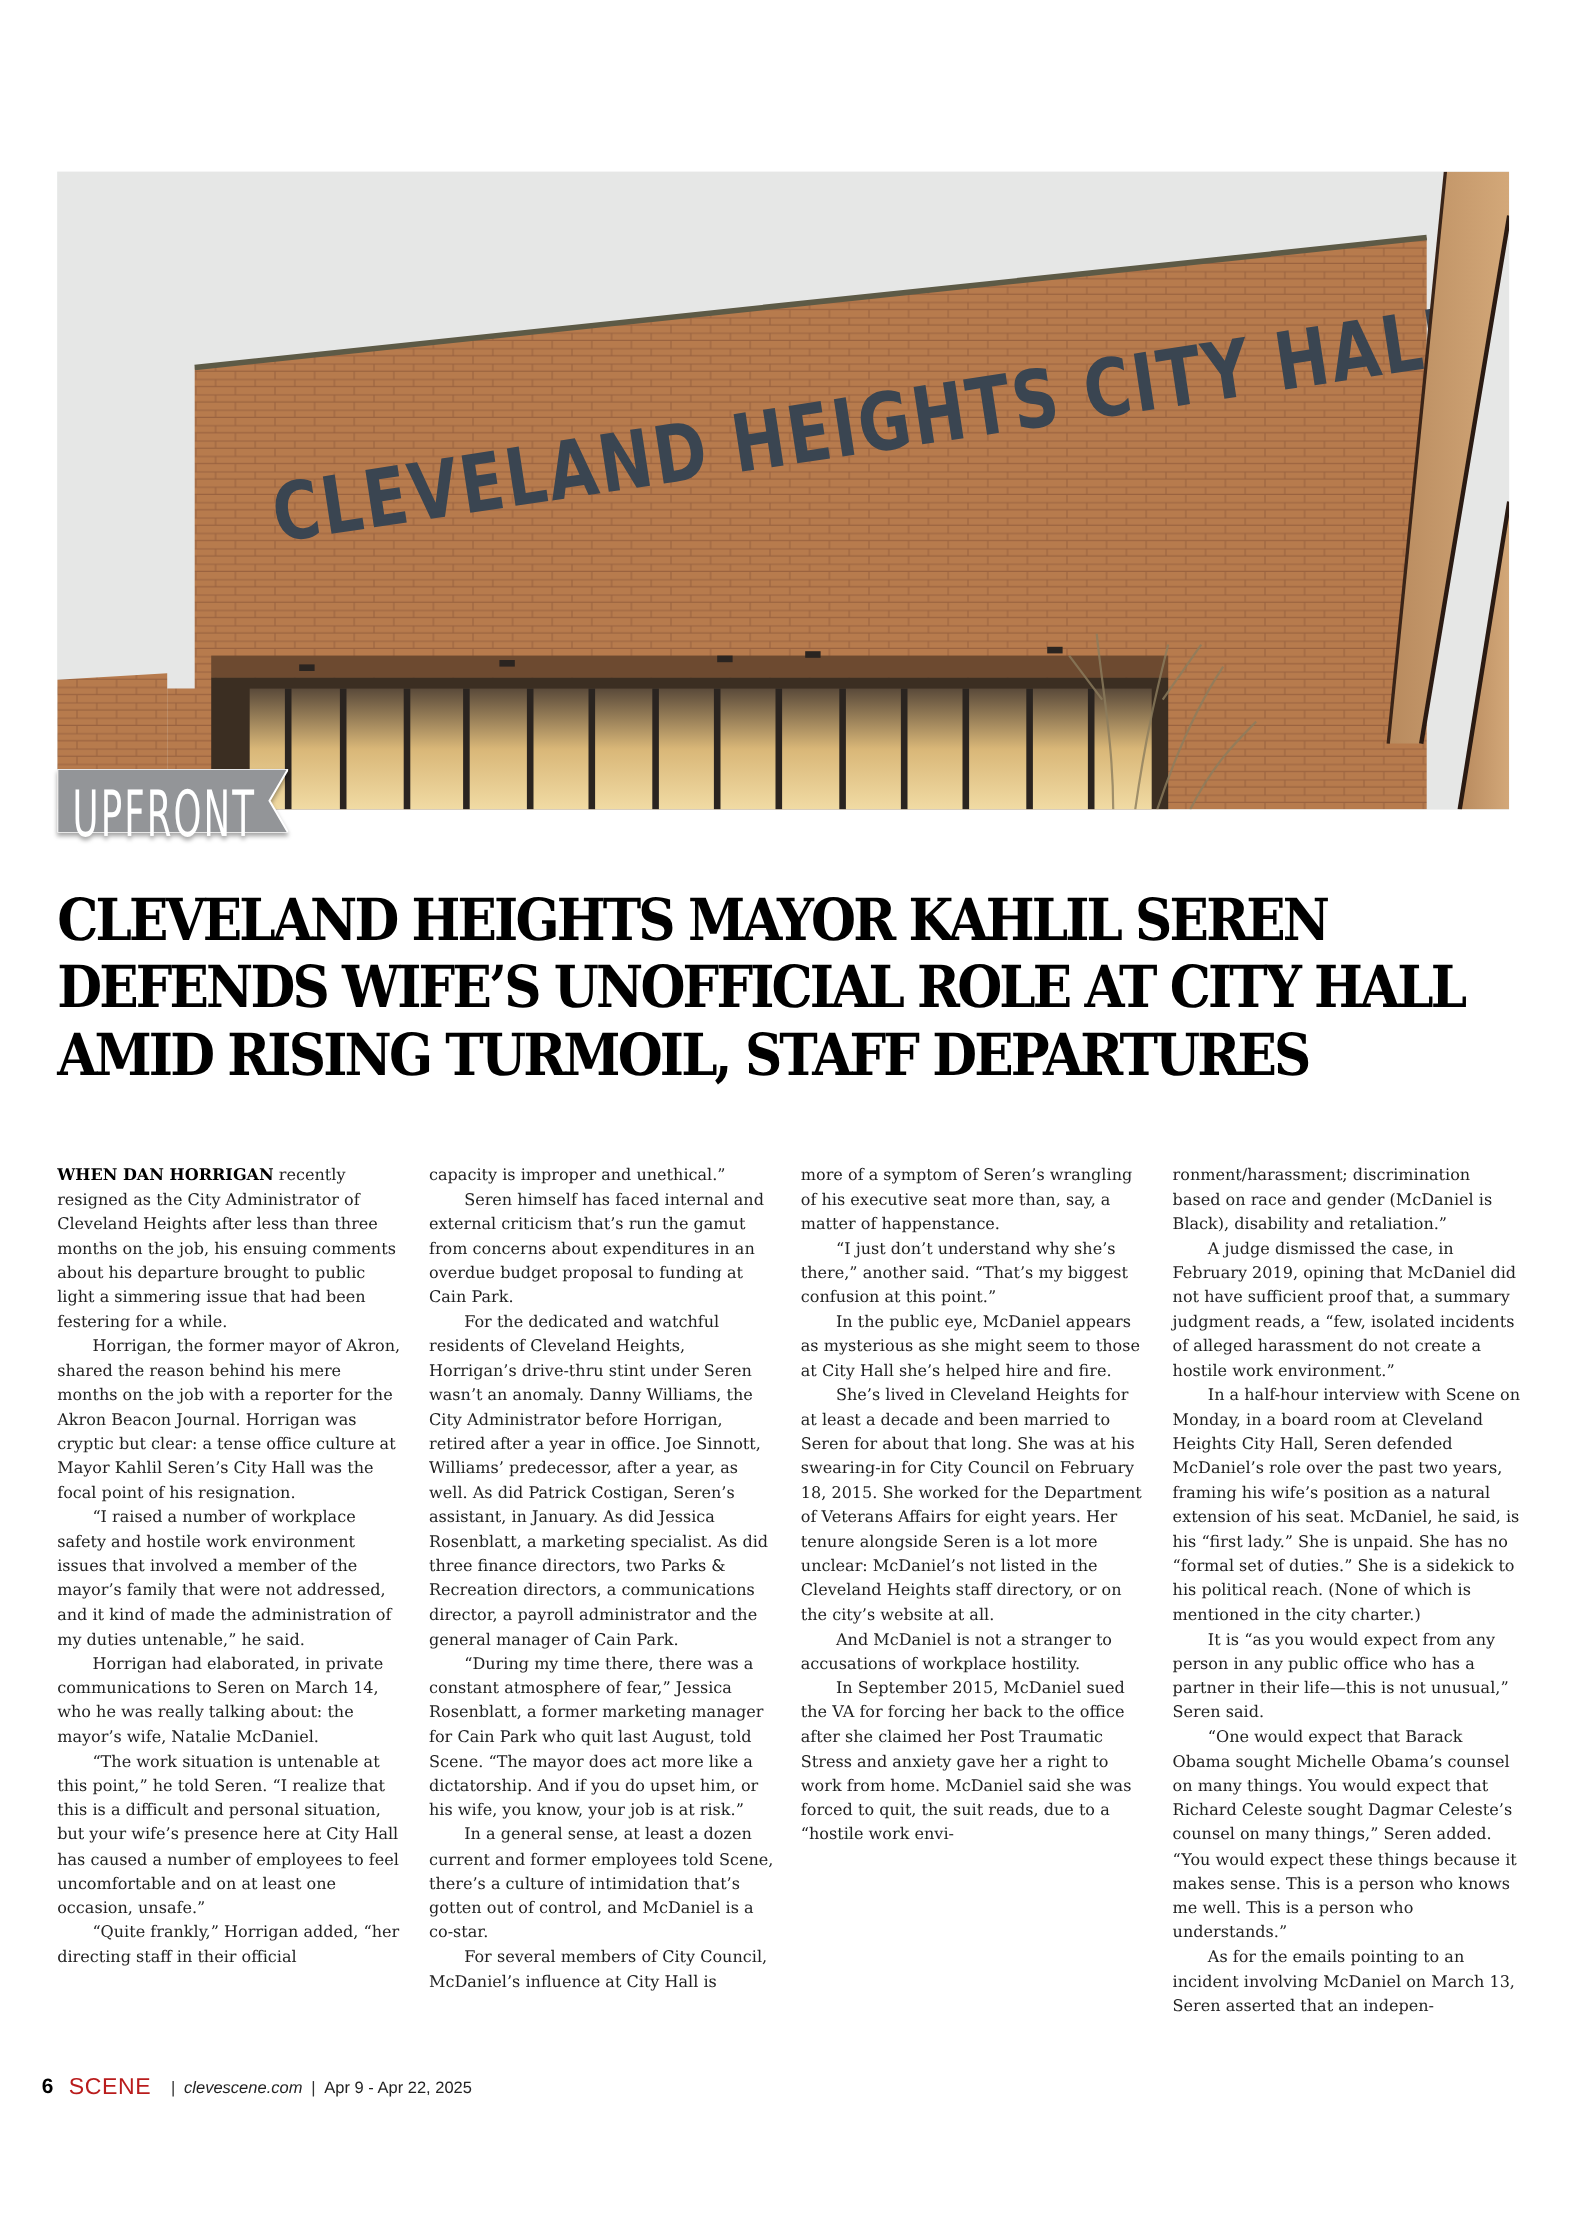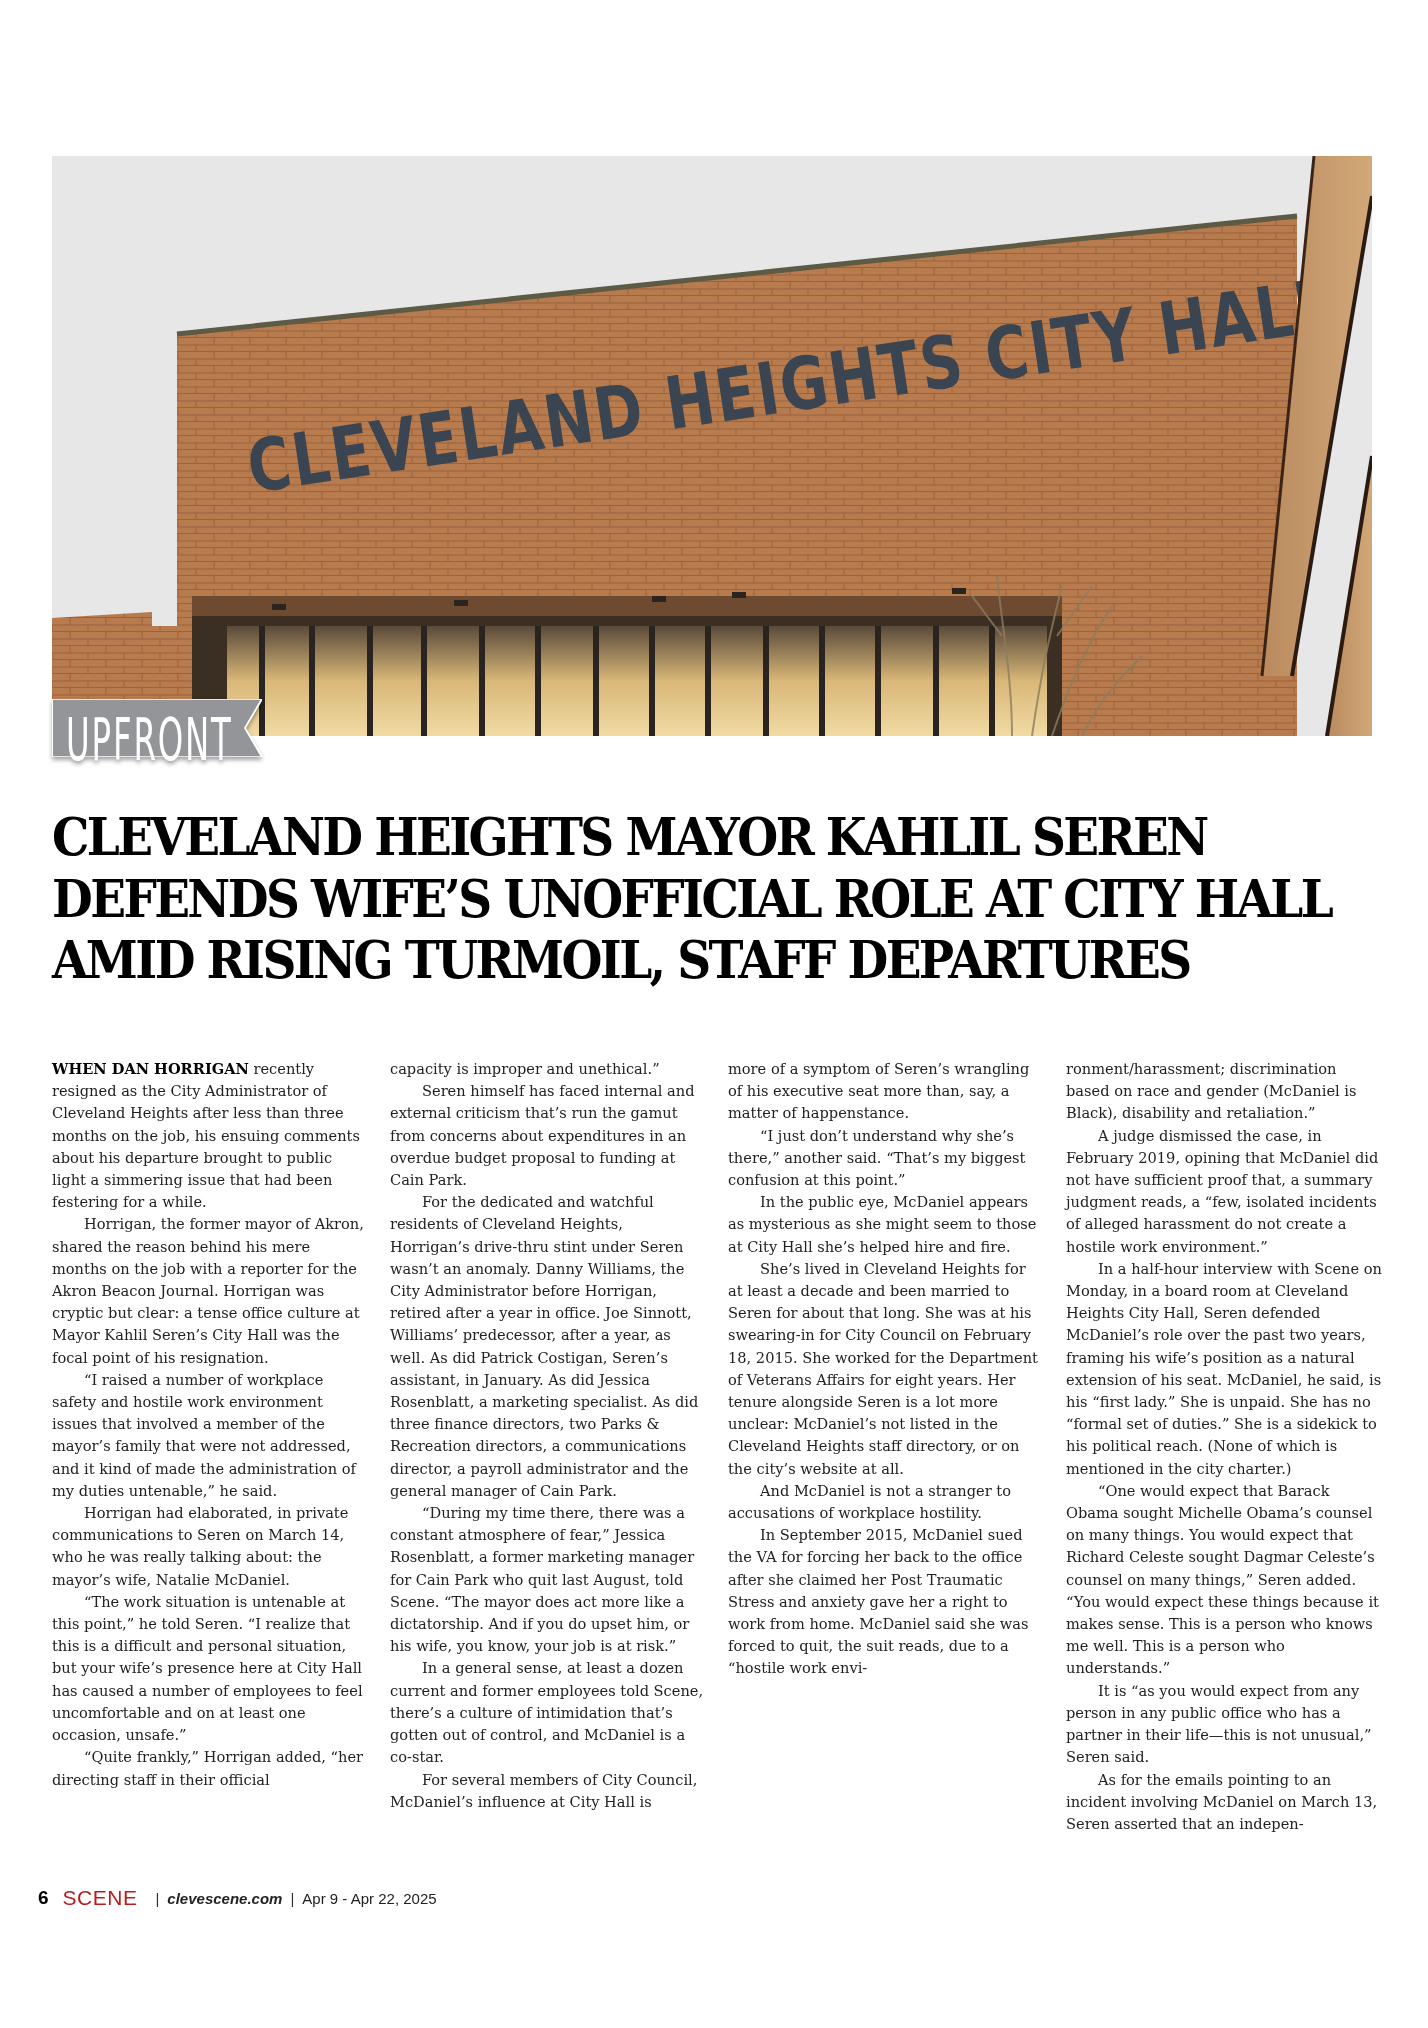--- a/index.html
+++ b/index.html
@@ -24,21 +24,21 @@
   .col { width: 316px; font-family: "DejaVu Serif", serif; font-size: 14.6px; line-height: 22.2px; color: #222; }
   .col p { margin: 0; text-indent: 32px; }
   .col p.noindent { text-indent: 0; }
   .lede { font-weight: bold; color: #000; }
 
   
   .folio { position: absolute; left: 38px; top: 1886px; height: 24px; display: flex; align-items: center; font-family: "Liberation Sans", sans-serif; font-size: 15px; color: #222; white-space: nowrap; }
   .folio .page-num { font-weight: bold; font-size: 19px; color: #000; margin-right: 14px; }
   .folio .brand { color: #b91c1c; font-size: 21px; letter-spacing: 0.5px; margin-right: 10px; }
   .folio .sep { color: #333; margin: 0 8px; }
-  .folio .site { font-style: italic; font-weight: bold; }
+  .folio .site { font-style: italic; font-weight: normal; }
 </style>
 </head>
 <body>
 
 <div class="photo">
   <svg viewBox="0 0 1320 580" preserveAspectRatio="none">
     <defs>
       <pattern id="brick" width="36" height="14" patternUnits="userSpaceOnUse">
         <rect width="36" height="14" fill="#b77b4d"></rect>
         <path d="M0 13.5 H36 M18 0 V7 M0 7 H36 M0 7 V14 M36 7 V14" stroke="#9a6340" stroke-width="1" fill="none"></path>
@@ -145,22 +145,22 @@
     <p>“I just don’t understand why she’s there,” another said. “That’s my biggest confusion at this point.”</p>
     <p>In the public eye, McDaniel appears as mysterious as she might seem to those at City Hall she’s helped hire and fire.</p>
     <p>She’s lived in Cleveland Heights for at least a decade and been married to Seren for about that long. She was at his swearing-in for City Council on February 18, 2015. She worked for the Department of Veterans Affairs for eight years. Her tenure alongside Seren is a lot more unclear: McDaniel’s not listed in the Cleveland Heights staff directory, or on the city’s website at all.</p>
     <p>And McDaniel is not a stranger to accusations of workplace hostility.</p>
     <p>In September 2015, McDaniel sued the VA for forcing her back to the office after she claimed her Post Traumatic Stress and anxiety gave her a right to work from home. McDaniel said she was forced to quit, the suit reads, due to a “hostile work envi-</p>
   </div>
   <div class="col">
     <p class="noindent">ronment/harassment; discrimination based on race and gender (McDaniel is Black), disability and retaliation.”</p>
     <p>A judge dismissed the case, in February 2019, opining that McDaniel did not have sufficient proof that, a summary judgment reads, a “few, isolated incidents of alleged harassment do not create a hostile work environment.”</p>
     <p>In a half-hour interview with Scene on Monday, in a board room at Cleveland Heights City Hall, Seren defended McDaniel’s role over the past two years, framing his wife’s position as a natural extension of his seat. McDaniel, he said, is his “first lady.” She is unpaid. She has no “formal set of duties.” She is a sidekick to his political reach. (None of which is mentioned in the city charter.)</p>
+    <p>It is “as you would expect from any person in any public office who has a partner in their life—this is not unusual,” Seren said.</p>
     <p>“One would expect that Barack Obama sought Michelle Obama’s counsel on many things. You would expect that Richard Celeste sought Dagmar Celeste’s counsel on many things,” Seren added. “You would expect these things because it makes sense. This is a person who knows me well. This is a person who understands.”</p>
-    <p>It is “as you would expect from any person in any public office who has a partner in their life—this is not unusual,” Seren said.</p>
     <p>As for the emails pointing to an incident involving McDaniel on March 13, Seren asserted that an indepen-</p>
   </div>
 </div>
 
 <div class="folio">
   <span class="page-num">6</span>
   <span class="brand">SCENE</span>
   <span class="sep">|</span>
   <span class="site">clevescene.com</span>
   <span class="sep">|</span>

